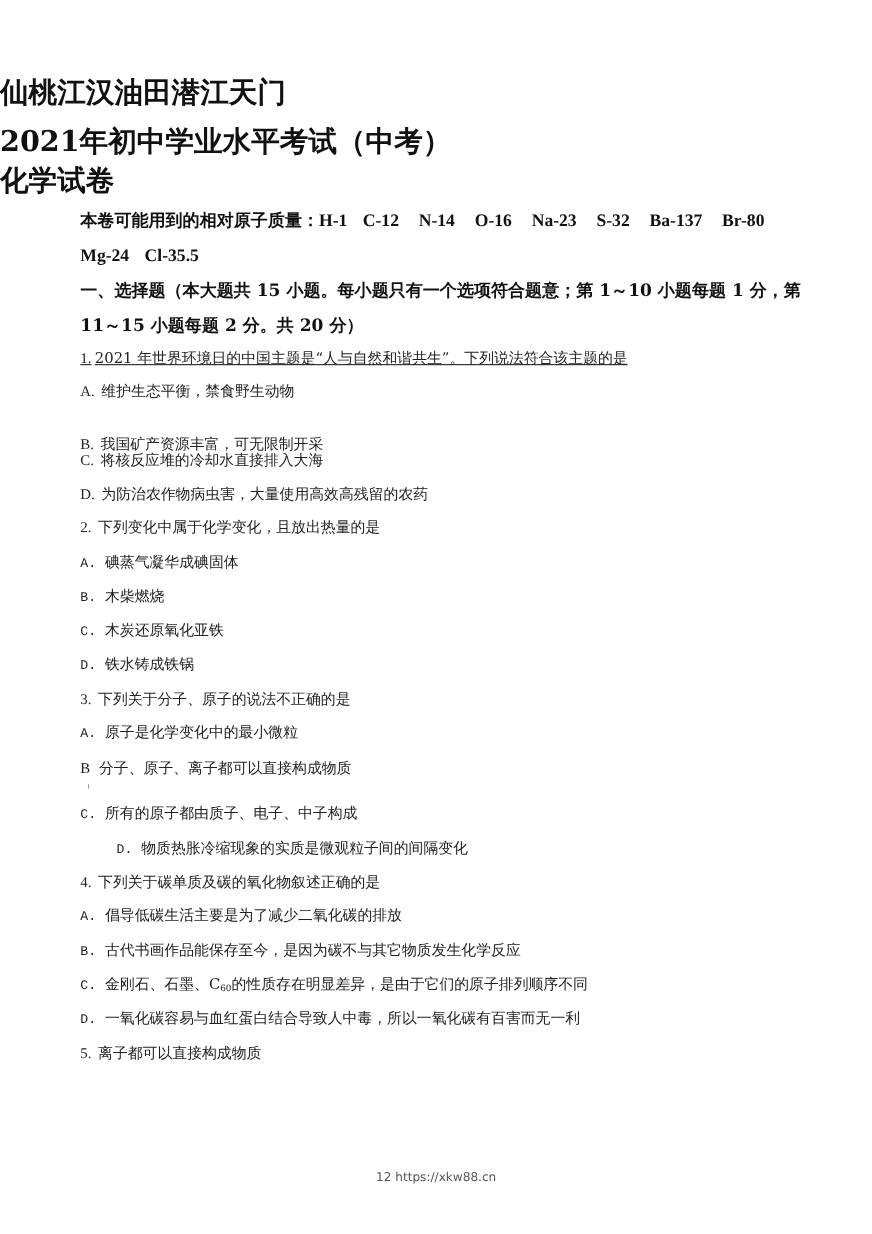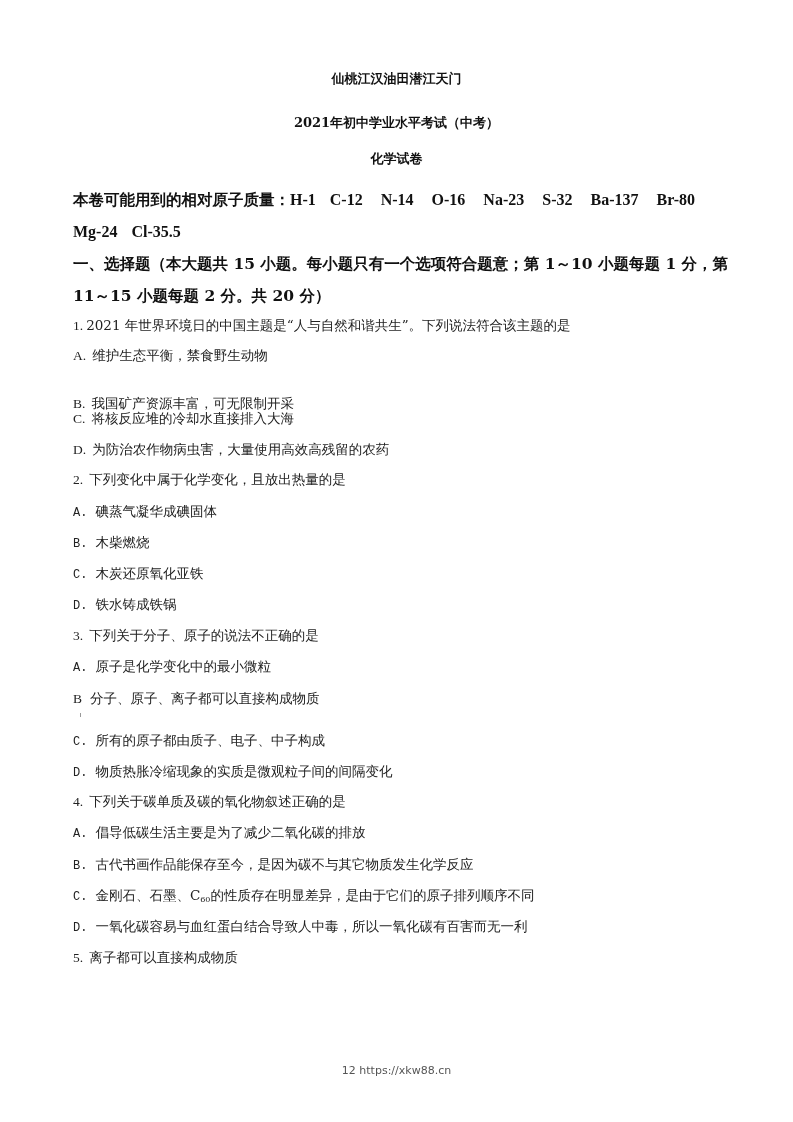--- a/index.html
+++ b/index.html
@@ -18,23 +18,22 @@
     .line {
       position: absolute;
       left: 73px;
       white-space: nowrap;
       line-height: 1;
     }
     .title {
       position: absolute;
       left: 0;
       width: 793px;
-      text-align: center;
       font-weight: bold;
-      font-size: 13px;
+      font-size: 26px;
       line-height: 1;
       white-space: nowrap;
       font-family: "DejaVu Serif", "Liberation Serif", serif;
     }
     .bold-line {
       font-weight: bold;
       font-size: 15.5px;
     }
     .bold-line .mass {
       font-family: Liberation Serif, serif;
@@ -92,21 +91,21 @@
 <div class="line bold-line" style="top:192px;">
   <span>本卷可能用到的相对原子质量：</span><span class="mass">H-1</span><span class="mass" style="margin-right:18px">C-12</span><span class="mass" style="margin-right:18px">N-14</span><span class="mass" style="margin-right:18px">O-16</span><span class="mass" style="margin-right:18px">Na-23</span><span class="mass" style="margin-right:18px">S-32</span><span class="mass" style="margin-right:18px">Ba-137</span><span class="mass">Br-80</span>
 </div>
 <div class="line bold-line" style="top:224px;">
   <span class="mass" style="">Mg-24</span><span class="mass">Cl-35.5</span>
 </div>
 
 <div class="line bold-line" style="top:256px; font-size:15.5px;text-align:center;">一、选择题（本大题共 15 小题。每小题只有一个选项符合题意；第 1～10 小题每题 1 分，第</div>
 <div class="line bold-line" style="top:288px; font-size:15.5px;">11～15 小题每题 2 分。共 20 分）</div>
 
-<div class="line q" style="top:319px;">
+<div class="line q" style="top:319px;text-decoration:underline;">
   <span class="num" style="margin-right:3px">1.</span><span>2021 年世界环境日的中国主题是“人与自然和谐共生”。下列说法符合该主题的是</span>
 </div>
 <div class="line opt" style="top:349px;">
   <span class="key">A.</span><span>维护生态平衡，禁食野生动物</span>
 </div>
 <div class="line opt" style="top:381px;margin-top:16px;">
   <span class="key">B.</span><span>我国矿产资源丰富，可无限制开采</span>
 </div>
 <div class="line opt" style="top:412px;">
   <span class="key">C.</span><span>将核反应堆的冷却水直接排入大海</span>
@@ -137,21 +136,21 @@
 <div class="line opt mono" style="top:660px;">
   <span class="key">A.</span><span>原子是化学变化中的最小微粒</span>
 </div>
 <div class="line opt" style="top:692px;">
   <span class="key" style="margin-right:8px">B</span><span>分子、原子、离子都可以直接构成物质</span>
 </div>
 <div class="stray-mark"></div>
 <div class="line opt mono" style="top:734px;">
   <span class="key">C.</span><span>所有的原子都由质子、电子、中子构成</span>
 </div>
-<div class="line opt mono" style="top:765px;">
+<div class="line opt mono" style="top:765px;margin-left:33px;">
   <span class="key">D.</span><span>物质热胀冷缩现象的实质是微观粒子间的间隔变化</span>
 </div>
 
 <div class="line q" style="top:795px;">
   <span class="num">4.</span><span>下列关于碳单质及碳的氧化物叙述正确的是</span>
 </div>
 <div class="line opt mono" style="top:826px;">
   <span class="key">A.</span><span>倡导低碳生活主要是为了减少二氧化碳的排放</span>
 </div>
 <div class="line opt mono" style="top:858px;">

